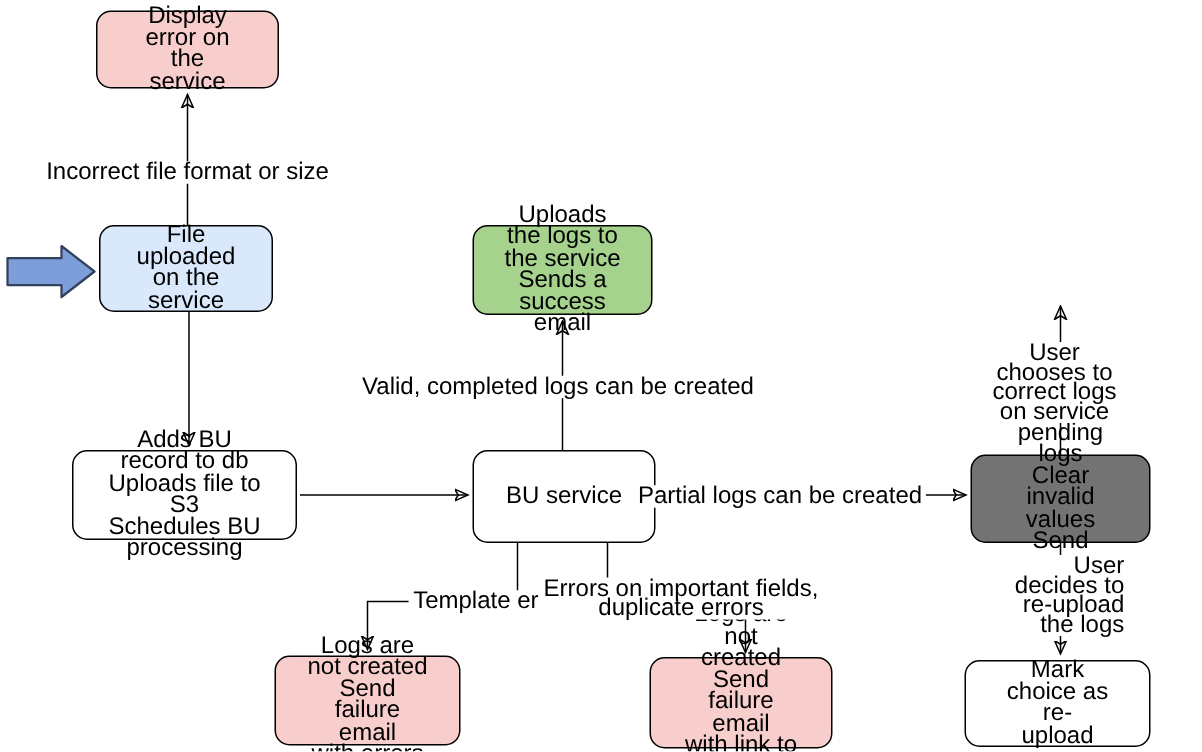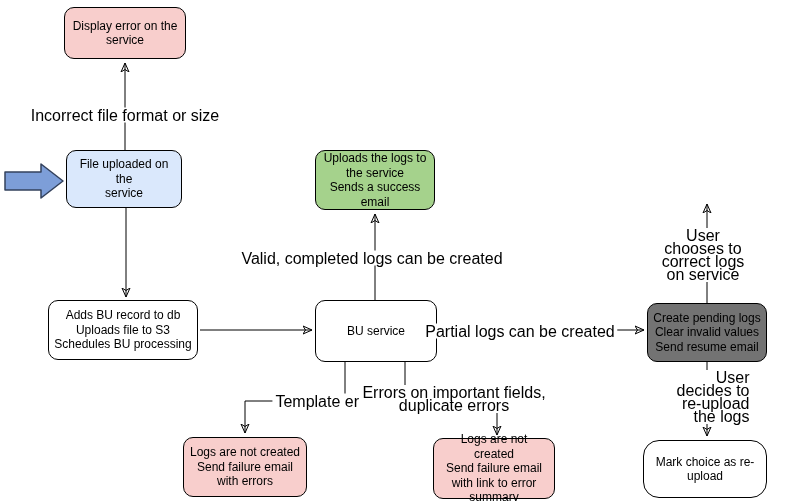--- a/index.html
+++ b/index.html
@@ -15,24 +15,24 @@
   .node{
     position:absolute;
     box-sizing:border-box;
     border:1px solid #000;
     border-radius:10px;
     display:flex;
     align-items:center;
     justify-content:center;
     text-align:center;
     white-space:pre-line;
-    font-size:12px;
+    font-size:16px;
     line-height:14.5px;
     color:#000;
-    padding:5px;
+    padding:20px;
   }
   .fill-pink{background:#F8CECC;}
   .fill-blue{background:#DAE8FC;}
   .fill-green{background:#A5D28C;}
   .fill-yellow{background:#737373;}
   .fill-white{background:#FFFFFF;}
   .elabel{
     position:absolute;
     transform:translate(-50%,-50%);
     background:#ffffff;
@@ -82,21 +82,21 @@
   <div class="node fill-pink" style="left:183px; top:437px; width:124px; height:60px;">Logs are not created
 Send failure email
 with errors</div>
   <div class="node fill-pink" style="left:433px; top:438px; width:122px; height:61px;">Logs are not created
 Send failure email
 with link to error
 summary</div>
   <div class="node fill-yellow" style="left:647px; top:303px; width:120px; height:59px;">Create pending logs
 Clear invalid values
 Send resume email</div>
-  <div class="node fill-white" style="left:643px; top:440px; width:124px; height:58px;border-radius:16px;">Mark choice as re-
+  <div class="node fill-white" style="left:643px; top:440px; width:124px; height:58px;">Mark choice as re-
 upload</div>
 
   <div class="elabel" style="left:125px; top:115px;">Incorrect file format or size</div>
   <div class="elabel" style="left:372px; top:258px;">Valid, completed logs can be created</div>
   <div class="elabel" style="left:520px; top:331px;">Partial logs can be created</div>
   <div class="elabel" style="left:331px; top:401px;">Template errors</div>
   <div class="elabel" style="left:454px; top:399px;">Errors on important fields,
 duplicate errors</div>
   <div class="elabel" style="left:703px; top:255px;">User chooses to correct logs on service</div>
   <div class="elabel" style="left:704px; top:397px;text-align:right;">User decides to re-upload the logs</div>

